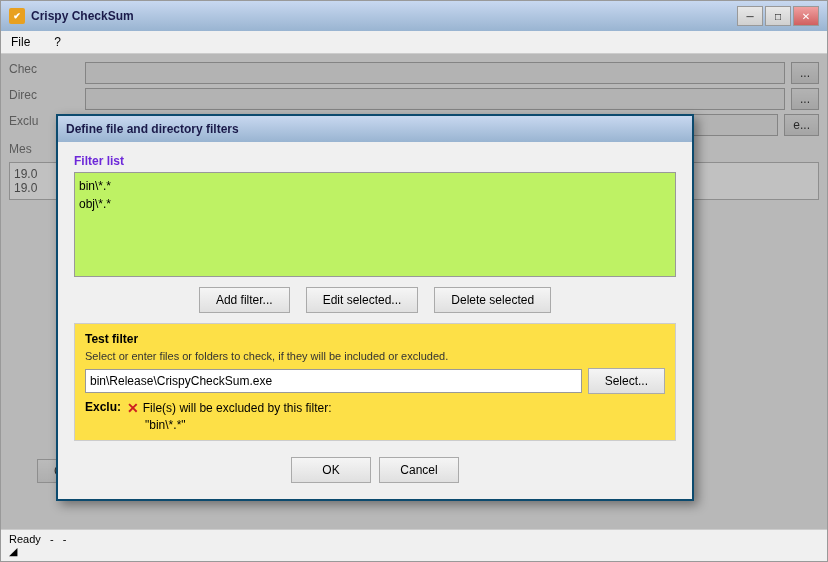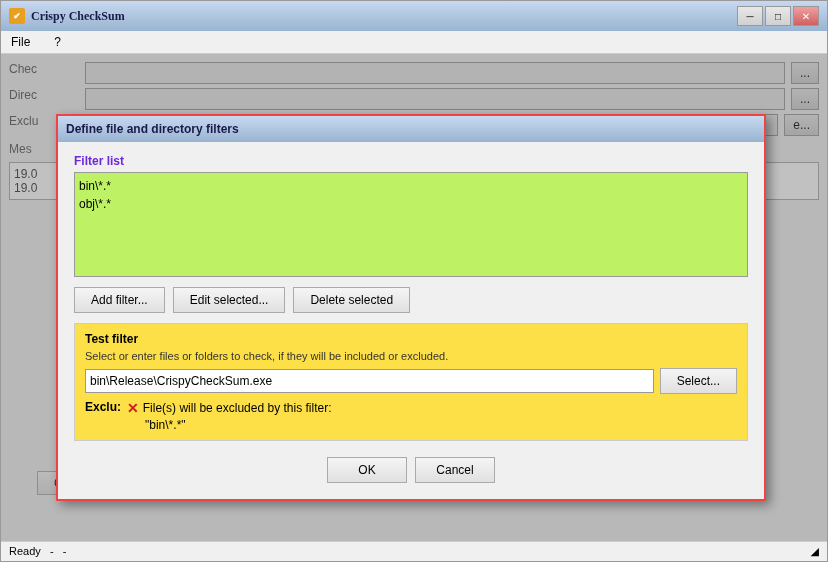--- a/index.html
+++ b/index.html
@@ -37,21 +37,20 @@
       background: #e8a020;
       border-radius: 2px;
       display: flex; align-items: center; justify-content: center;
       font-size: 9px; color: white; font-weight: bold;
     }
     .title-bar-text {
       flex: 1;
       font-size: 12px;
       font-weight: bold;
       color: #1a1a4a;
-      font-family: Liberation Serif, serif;
     }
     .title-bar-buttons {
       display: flex;
       gap: 2px;
     }
     .title-btn {
       width: 26px;
       height: 20px;
       background: linear-gradient(to bottom, #e8e8e8, #d0d0d0);
       border: 1px solid #999;
@@ -85,20 +84,21 @@
     }
     .msg-line { color: #333; }
 
     .status-bar {
       background: #f0f0f0;
       border-top: 1px solid #ccc;
       padding: 3px 8px;
       font-size: 11px;
       display: flex;
       justify-content: space-between;
+      flex-direction: column;
     }
 
     .clear-btn {
       position: absolute;
       bottom: 46px;
       left: 36px;
       height: 24px;
       padding: 0 16px;
       background: linear-gradient(to bottom, #f5f5f5, #e0e0e0);
       border: 1px solid #aaa;
@@ -113,23 +113,23 @@
       width: 100%; height: 100%;
       background: rgba(100,100,100,0.4);
       z-index: 10;
     }
 
     
     .dialog {
       position: absolute;
       top: 60px;
       left: 55px;
-      width: 710px;
+      width: 638px;
       background: #f0f0f0;
-      border: 2px solid #ef4444;
+      border: 2px solid #0c4a6e;
       box-shadow: 4px 4px 10px rgba(0,0,0,0.4);
       z-index: 20;
       display: flex;
       flex-direction: column;
     }
 
     .dialog-title-bar {
       background: linear-gradient(to bottom, #c8d8f0 0%, #99b4d1 100%);
       height: 26px;
       display: flex;
@@ -166,22 +166,22 @@
       font-size: 12px;
       overflow-y: auto;
     }
     .filter-list-box div {
       color: #000;
       line-height: 1.5;
     }
 
     .btn-row {
       display: flex;
-      gap: 8px;
-      justify-content: flex-start;
+      gap: 16px;
+      justify-content: center;
     }
 
     .dialog-btn {
       height: 26px;
       padding: 0 16px;
       background: linear-gradient(to bottom, #f5f5f5, #e0e0e0);
       border: 1px solid #aaa;
       cursor: pointer;
       font-size: 12px;
     }

